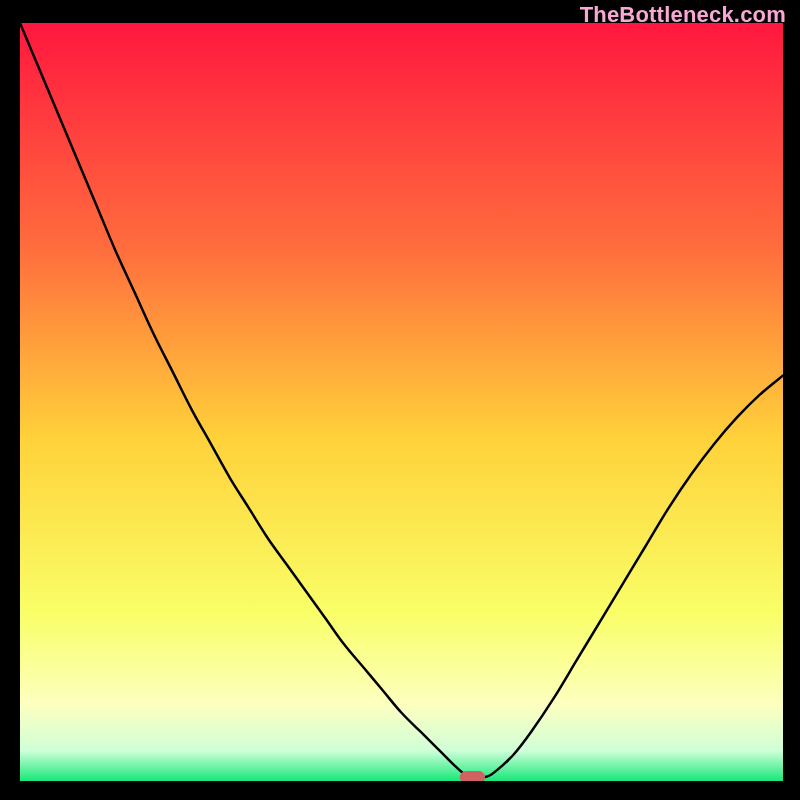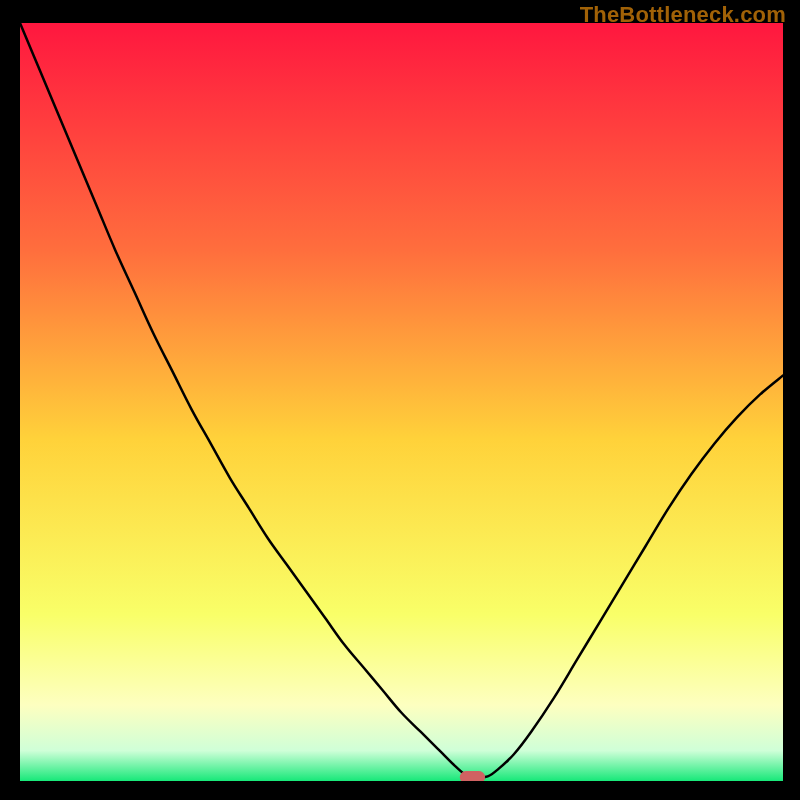--- a/index.html
+++ b/index.html
@@ -23,21 +23,21 @@
     width: 763px;
     height: 758px;
   }
   .watermark {
     position: absolute;
     top: 2px;
     right: 14px;
     font-family: Arial, Helvetica, sans-serif;
     font-size: 22px;
     font-weight: bold;
-    color: #a16207;
+    color: #f9a8d4;
     letter-spacing: 0.2px;
   }
   svg {
     display: block;
     position: absolute;
     left: 0;
     top: 0;
   }
 </style>
 </head>

